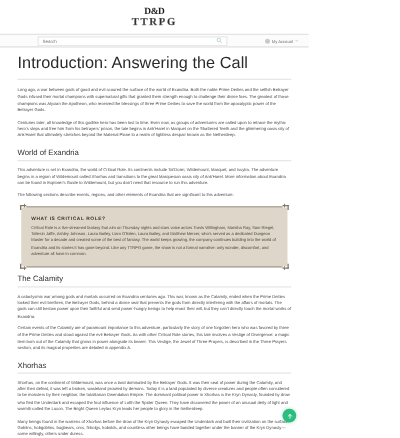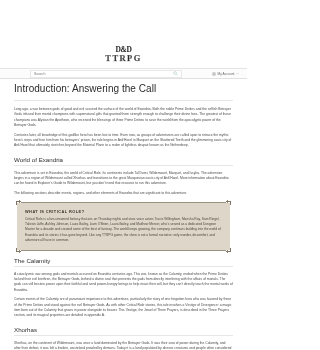--- a/index.html
+++ b/index.html
@@ -9,21 +9,20 @@
     font-family: "Liberation Sans", sans-serif;
     overflow: hidden;
   }
   .page { width: 247px; height: 350px; position: relative; background: #fff; }
 
   
   .masthead {
     height: 27px;
     display: flex; align-items: center; justify-content: center;
     background: #ffffff;
-    margin-top: 41px;
   }
   .logo { text-align: center; line-height: 1; user-select: none; }
   .logo-dd {
     font-family: "Liberation Serif", serif;
     font-weight: bold;
     font-size: 7.5px;
     letter-spacing: -0.3px;
     color: #1d1d1d;
     display: block;
   }
@@ -71,21 +70,21 @@
   .acct-avatar {
     width: 4px; height: 4px; border-radius: 50%;
     background: #c9c9c9; flex: 0 0 auto;
   }
   .chev { width: 3px; height: 3px; opacity: .6; }
 
   
   .title-zone { padding: 4px 14px 3px 14px; }
   h1.page-title {
     font-family: "Liberation Sans", sans-serif;
-    font-size: 10px;
+    font-size: 13px;
     font-weight: normal;
     color: #2b2b2b;
     letter-spacing: .05px;
   }
   .title-rule {
     height: 1px; background: #e6e6e6; margin: 3px 14px 0 14px;
   }
 
   
   .content { padding: 0 14px; }

